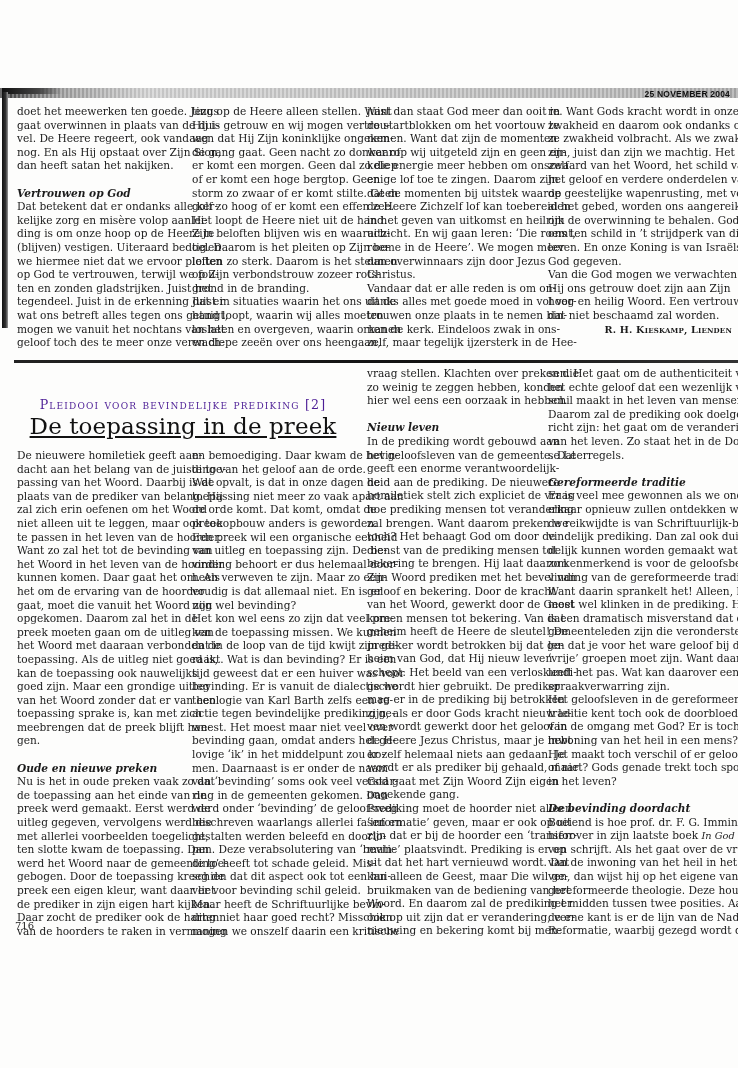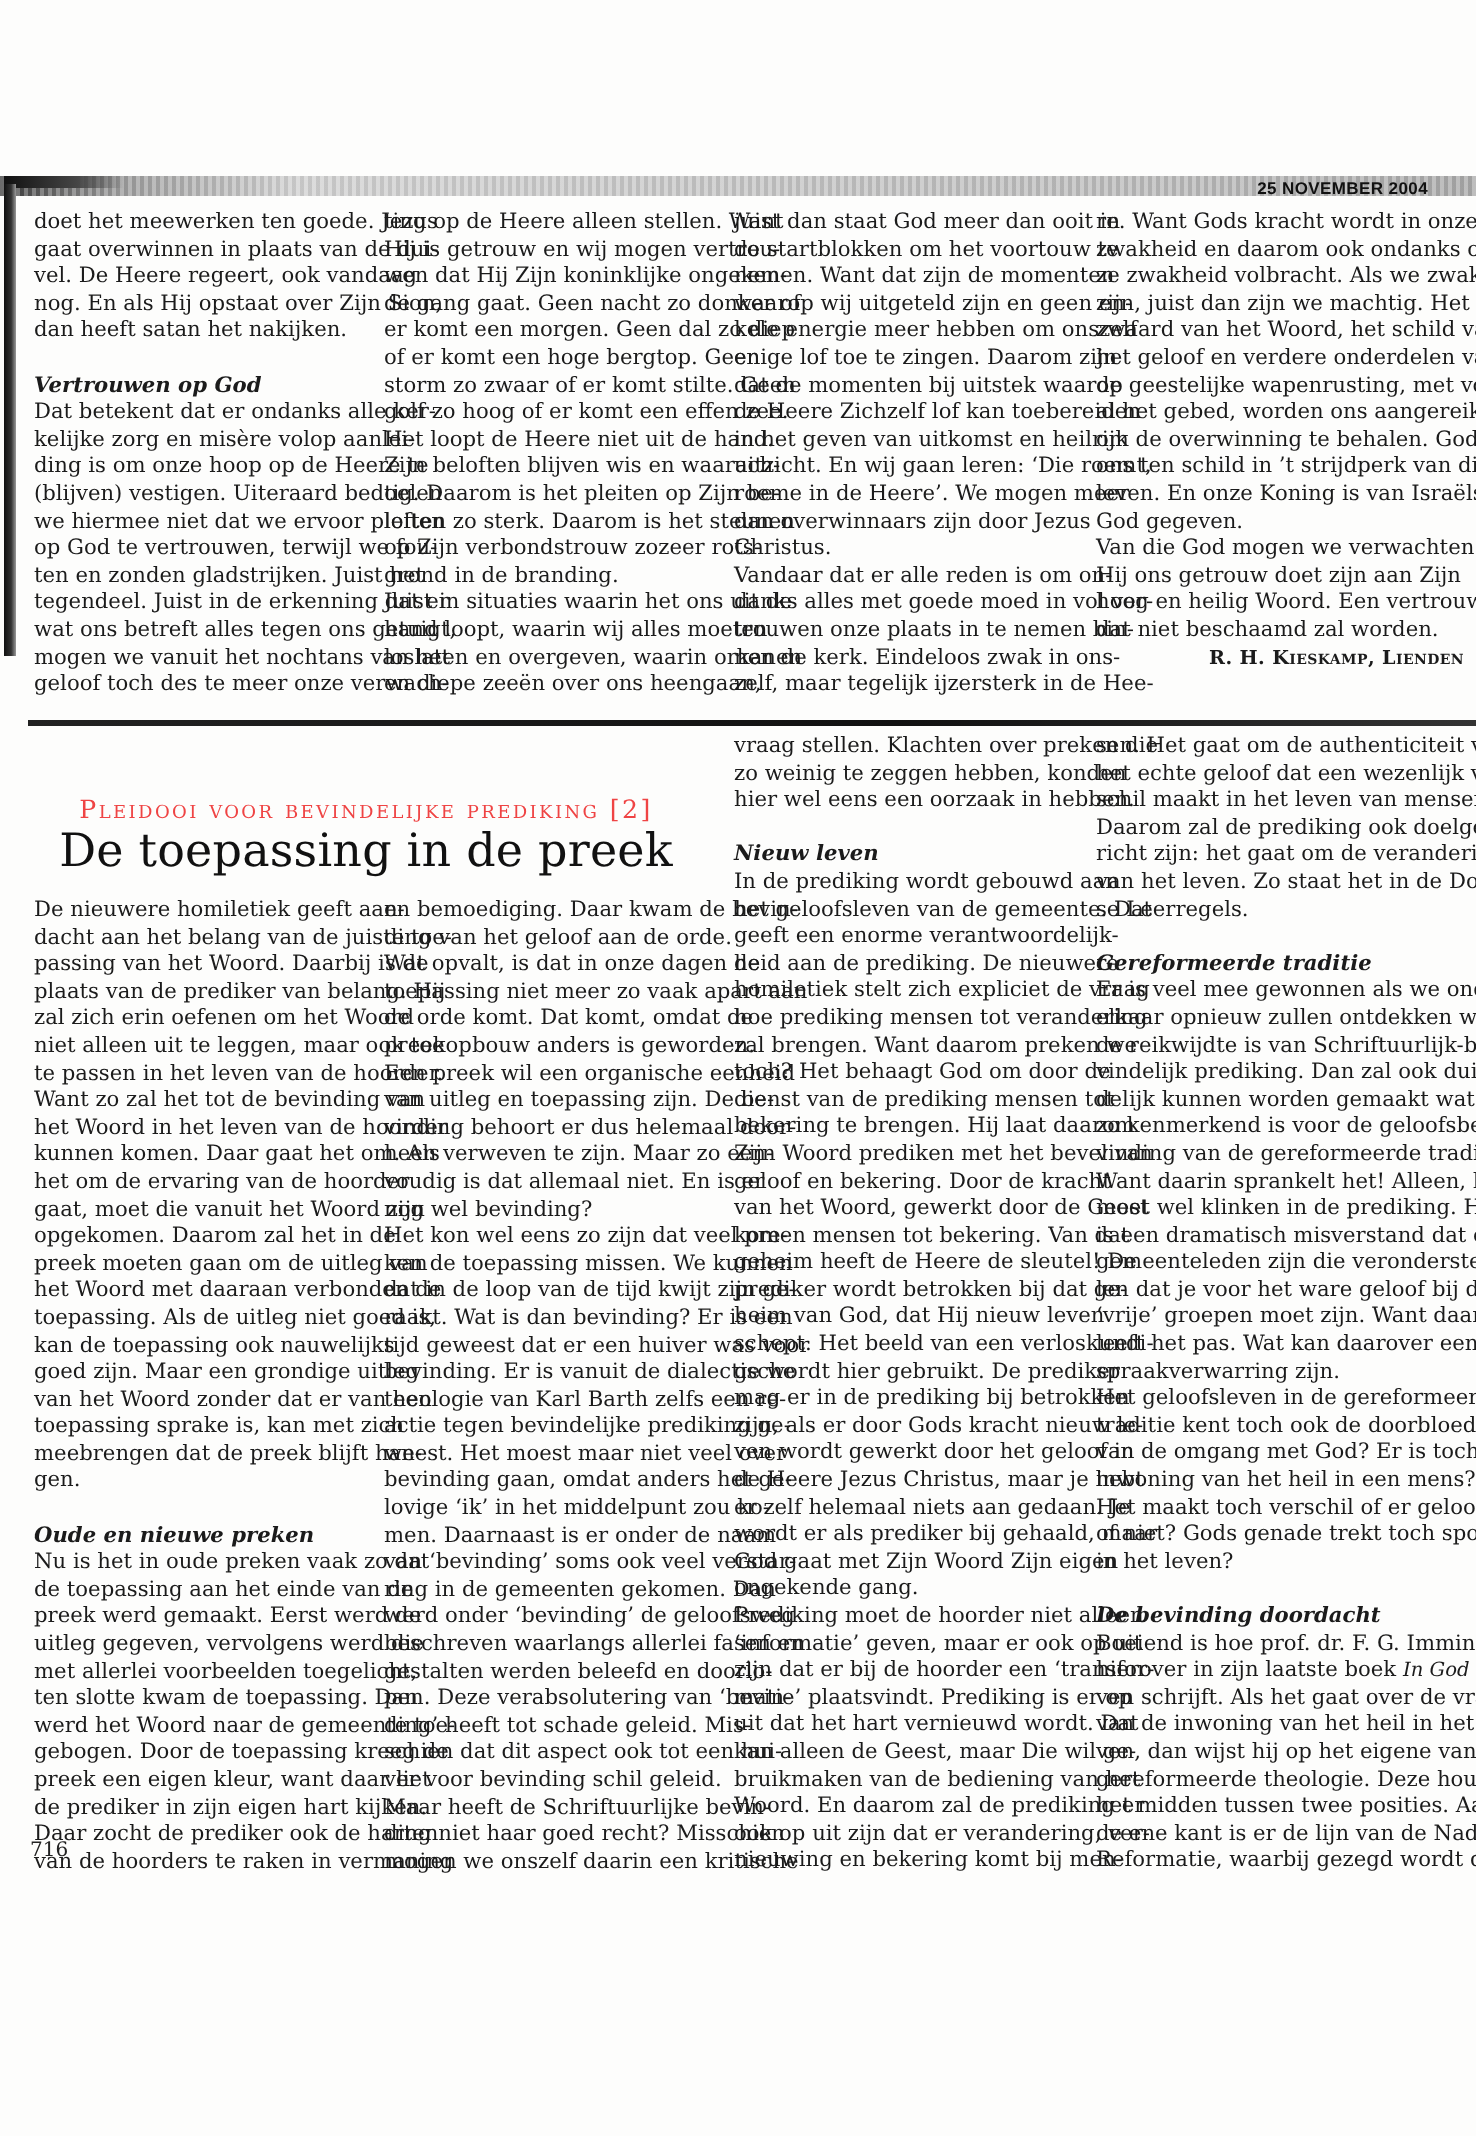--- a/index.html
+++ b/index.html
@@ -11,21 +11,21 @@
     
     .header-band {
       position: absolute; left: 0; top: 88px; width: 738px; height: 10px;
       background: linear-gradient(90deg, #3a3a3a 0%, #9a9a9a 8%, #d0d0d0 20%, #c4c4c4 50%, #b8b8b8 80%, #a8a8a8 100%);
     }
     .header-band::after {
       content: ""; position: absolute; left: 0; right: 0; top: 0; bottom: 0;
       background-image: repeating-linear-gradient(90deg, rgba(255,255,255,0.25) 0 2px, rgba(0,0,0,0.05) 2px 4px);
     }
     .header-date {
-      position: absolute; right: 24px; top: 88px; height: 12px; line-height: 12px;
+      position: absolute; right: 8px; top: 88px; height: 12px; line-height: 12px;
       font-family: "Liberation Sans", sans-serif; font-weight: bold; font-size: 8.5px;
       letter-spacing: 0.2px; color: #111; z-index: 2;
     }
     .left-edge-bar {
       position: absolute; left: 2px; top: 92px; width: 6px; height: 236px;
       background: linear-gradient(90deg, #111 0%, #333 60%, #999 100%);
     }
     .left-edge-corner {
       position: absolute; left: 2px; top: 88px; width: 60px; height: 6px;
       background: linear-gradient(90deg, #111 0%, #444 60%, rgba(0,0,0,0) 100%);
@@ -51,25 +51,25 @@
     }
 
     .divider {
       position: absolute; left: 14px; top: 360px; width: 724px; height: 3px;
       background: linear-gradient(90deg, #222 0%, #111 60%, #333 100%);
     }
 
     
     .kicker {
       position: absolute; left: 0; top: 397px; width: 366px; text-align: center;
-      font-size: 12.6px; letter-spacing: 1.2px; font-variant: small-caps; color: #ef4444;
+      font-size: 12.6px; letter-spacing: 1.2px; font-variant: small-caps; color: #4c1d95;
     }
     .headline {
       position: absolute; left: 0; top: 412px; width: 366px; text-align: center;
-      font-size: 23px; line-height: 28px; color: #111; letter-spacing: 0.1px;
+      font-size: 23px; line-height: 28px; color: #111; letter-spacing: 0.1px; text-decoration: underline;
     }
 
     .bot-c1 { left: 17px; top: 449px; width: 170px; }
     .bot-c2 { left: 192px; top: 449px; width: 172px; }
     .bot-c3 { left: 367px; top: 367px; width: 178px; }
     .bot-c4 { left: 548px; top: 367px; width: 186px; }
 
     .page-number {
       position: absolute; left: 15px; top: 920px; font-size: 10px; color: #222;
     }

